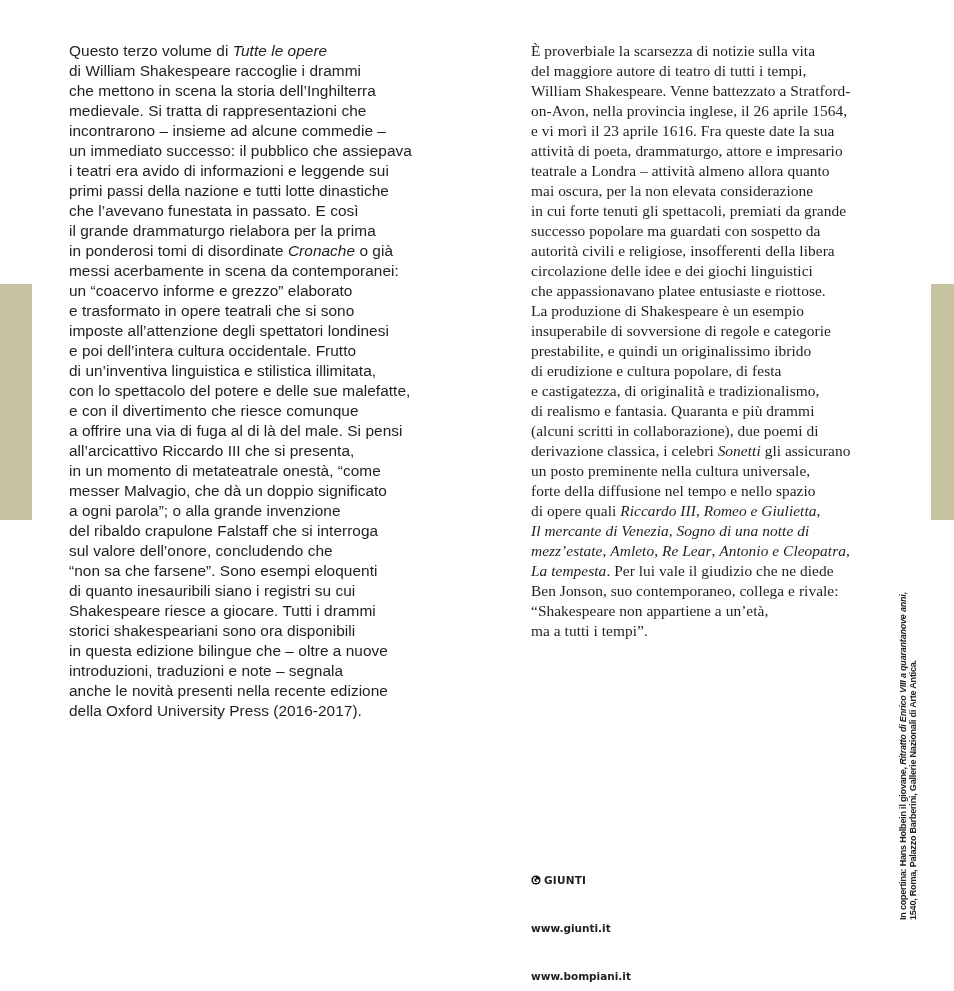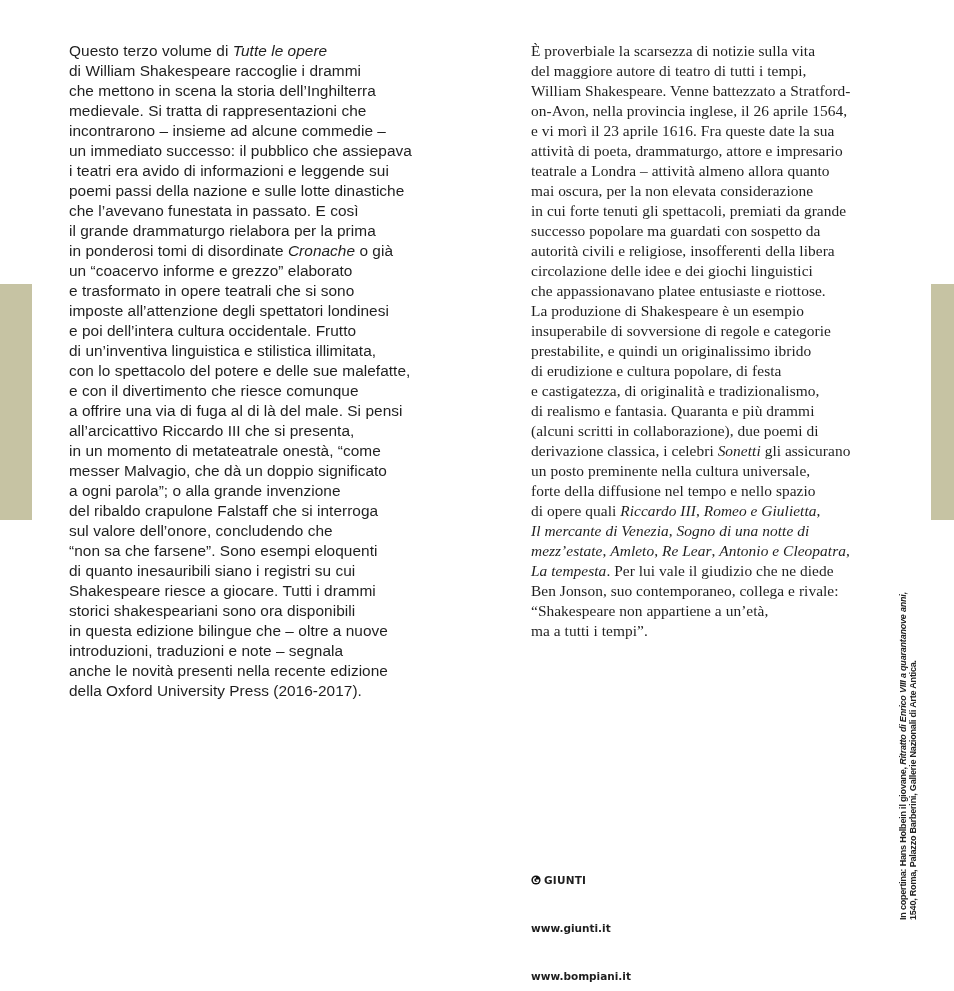--- a/index.html
+++ b/index.html
@@ -35,24 +35,25 @@
 <div class="tab right"></div>
 
 <div class="col left" id="leftcol">
     <span class="line"><span>Questo terzo volume di </span><i>Tutte le opere</i></span>
     <span class="line"><span>di William Shakespeare raccoglie i drammi</span></span>
     <span class="line"><span>che mettono in scena la storia dell’Inghilterra</span></span>
     <span class="line"><span>medievale. Si tratta di rappresentazioni che</span></span>
     <span class="line"><span>incontrarono – insieme ad alcune commedie –</span></span>
     <span class="line"><span>un immediato successo: il pubblico che assiepava</span></span>
     <span class="line"><span>i teatri era avido di informazioni e leggende sui</span></span>
-    <span class="line"><span>poemi passi della nazione e sulle lotte dinastiche</span></span>
+    <span class="line"><span>primi passi della nazione e tutti lotte dinastiche</span></span>
     <span class="line"><span>che l’avevano funestata in passato. E così</span></span>
     <span class="line"><span>il grande drammaturgo rielabora per la prima</span></span>
     <span class="line"><span>in ponderosi tomi di disordinate </span><i>Cronache</i><span> o già</span></span>
+    <span class="line"><span>messi acerbamente in scena da contemporanei:</span></span>
     <span class="line"><span>un “coacervo informe e grezzo” elaborato</span></span>
     <span class="line"><span>e trasformato in opere teatrali che si sono</span></span>
     <span class="line"><span>imposte all’attenzione degli spettatori londinesi</span></span>
     <span class="line"><span>e poi dell’intera cultura occidentale. Frutto</span></span>
     <span class="line"><span>di un’inventiva linguistica e stilistica illimitata,</span></span>
     <span class="line"><span>con lo spettacolo del potere e delle sue malefatte,</span></span>
     <span class="line"><span>e con il divertimento che riesce comunque</span></span>
     <span class="line"><span>a offrire una via di fuga al di là del male. Si pensi</span></span>
     <span class="line"><span>all’arcicattivo Riccardo III che si presenta,</span></span>
     <span class="line"><span>in un momento di metateatrale onestà, “come</span></span>

